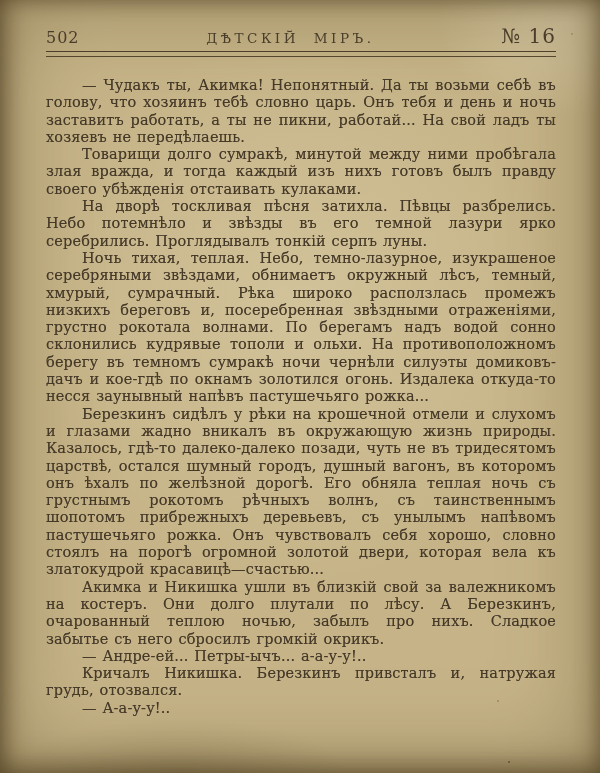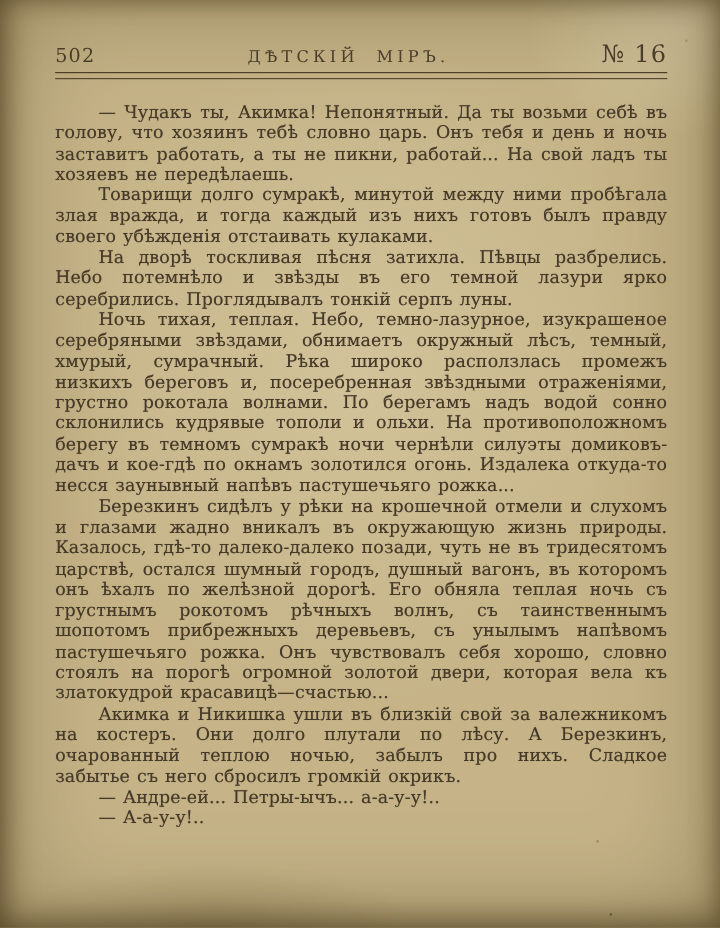--- a/index.html
+++ b/index.html
@@ -23,21 +23,21 @@
     box-shadow:
       inset 0 0 85px 12px rgba(92,74,40,0.38),
       inset 14px 0 26px -10px rgba(66,52,24,0.60),
       inset -12px 0 24px -10px rgba(66,52,24,0.42),
       inset 0 -16px 30px -10px rgba(66,52,24,0.55),
       inset 0 10px 22px -10px rgba(66,52,24,0.32);
     font-family: "DejaVu Serif", "Liberation Serif", serif;
     color: #463a29;
   }
   .header {
-    padding: 28px 44px 0 46px;
+    padding: 18px 44px 0 46px;
   }
   .header-row {
     display: flex;
     align-items: baseline;
     justify-content: space-between;
   }
   .page-number {
     font-size: 16px;
     letter-spacing: 1px;
     color: #4a3d2a;
@@ -110,19 +110,20 @@
   <div class="content">
     <p>— Чудакъ ты, Акимка! Непонятный. Да ты возьми себѣ въ голову, что хозяинъ тебѣ словно царь. Онъ тебя и день и ночь заставитъ работать, а ты не пикни, работай... На свой ладъ ты хозяевъ не передѣлаешь.</p>
     <p>Товарищи долго сумракѣ, минутой между ними пробѣгала злая вражда, и тогда каждый изъ нихъ готовъ былъ правду своего убѣжденія отстаивать кулаками.</p>
     <p>На дворѣ тоскливая пѣсня затихла. Пѣвцы разбрелись. Небо потемнѣло и звѣзды въ его темной лазури ярко серебрились. Проглядывалъ тонкій серпъ луны.</p>
 
 
     <p>Ночь тихая, теплая. Небо, темно-лазурное, изукрашеное серебряными звѣздами, обнимаетъ окружный лѣсъ, темный, хмурый, сумрачный. Рѣка широко расползлась промежъ низкихъ береговъ и, посеребренная звѣздными отраженіями, грустно рокотала волнами. По берегамъ надъ водой сонно склонились кудрявые тополи и ольхи. На противоположномъ берегу въ темномъ сумракѣ ночи чернѣли силуэты домиковъ-дачъ и кое-гдѣ по окнамъ золотился огонь. Издалека откуда-то несся заунывный напѣвъ пастушечьяго рожка...</p>
     <p>Березкинъ сидѣлъ у рѣки на крошечной отмели и слухомъ и глазами жадно вникалъ въ окружающую жизнь природы. Казалось, гдѣ-то далеко-далеко позади, чуть не въ тридесятомъ царствѣ, остался шумный городъ, душный вагонъ, въ которомъ онъ ѣхалъ по желѣзной дорогѣ. Его обняла теплая ночь съ грустнымъ рокотомъ рѣчныхъ волнъ, съ таинственнымъ шопотомъ прибрежныхъ деревьевъ, съ унылымъ напѣвомъ пастушечьяго рожка. Онъ чувствовалъ себя хорошо, словно стоялъ на порогѣ огромной золотой двери, которая вела къ златокудрой красавицѣ—счастью...</p>
     <p>Акимка и Никишка ушли въ близкій свой за валежникомъ на костеръ. Они долго плутали по лѣсу. А Березкинъ, очарованный теплою ночью, забылъ про нихъ. Сладкое забытье съ него сбросилъ громкій окрикъ.</p>
     <p>— Андре-ей... Петры-ычъ... а-а-у-у!..</p>
+    <p>Кричалъ Никишка. Березкинъ привсталъ и, натружая грудь, отозвался.</p>
     <p>— А-а-у-у!..</p>
   </div>
 
   <div class="speck speck-1"></div>
   <div class="speck speck-2"></div>
   <div class="speck speck-3"></div>
 </div>
 
 </body></html>

